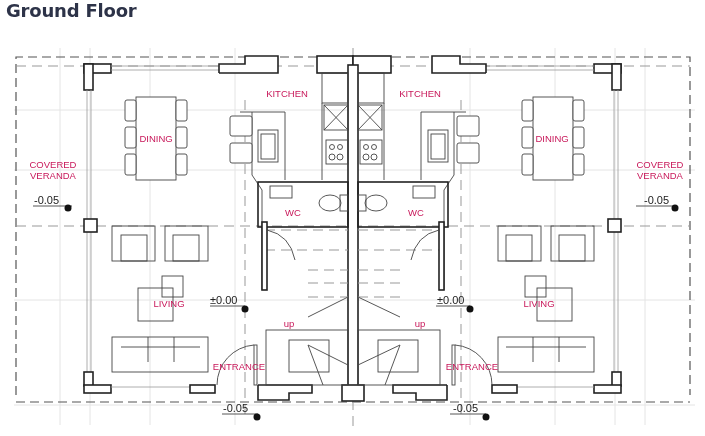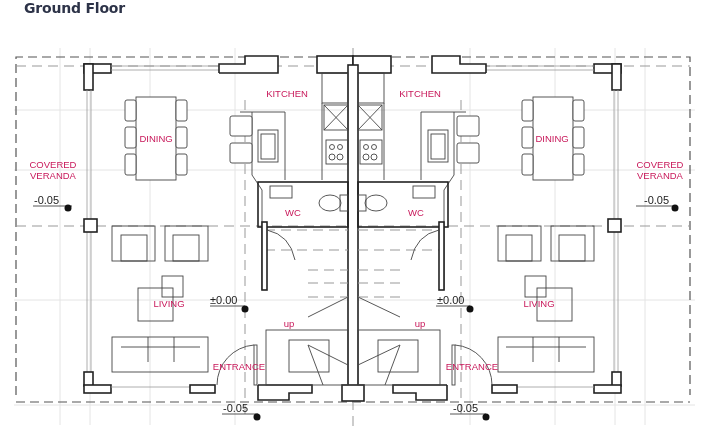--- a/index.html
+++ b/index.html
@@ -1,17 +1,17 @@
 <!DOCTYPE html>
 <html><head>
 <meta charset="utf-8">
 <style>
   html, body { margin:0; padding:0; background:#ffffff; }
   body { width:705px; height:436px; position:relative; overflow:hidden; font-family:"DejaVu Sans", sans-serif; }
-  .title { position:absolute; left:24px; top:0px; font-family:"DejaVu Sans", sans-serif; font-weight:bold; font-size:14px; color:#2d3348; letter-spacing:-0.2px; }
+  .title { position:absolute; left:6px; top:0px; font-family:"DejaVu Sans", sans-serif; font-weight:bold; font-size:18px; color:#2d3348; letter-spacing:-0.2px; }
   svg.plan { position:absolute; left:0; top:0; }
   .lbl { font-family:"Liberation Sans", sans-serif; font-size:9.5px; fill:#c8185a; text-anchor:middle; }
   .lvl { font-family:"Liberation Sans", sans-serif; font-size:11px; fill:#222; }
   .grid { stroke:#e4e4e4; stroke-width:1; }
   .dash { stroke:#555; stroke-width:1.2; stroke-dasharray:9 5; fill:none; }
   .dashl { stroke:#999; stroke-width:1; stroke-dasharray:10 6; fill:none; }
   .wall { fill:#fff; stroke:#222; stroke-width:1.6; }
   .thin { fill:none; stroke:#444; stroke-width:0.9; }
   .thinf { fill:#fff; stroke:#444; stroke-width:0.9; }
   .glass { fill:none; stroke:#999; stroke-width:0.8; }

